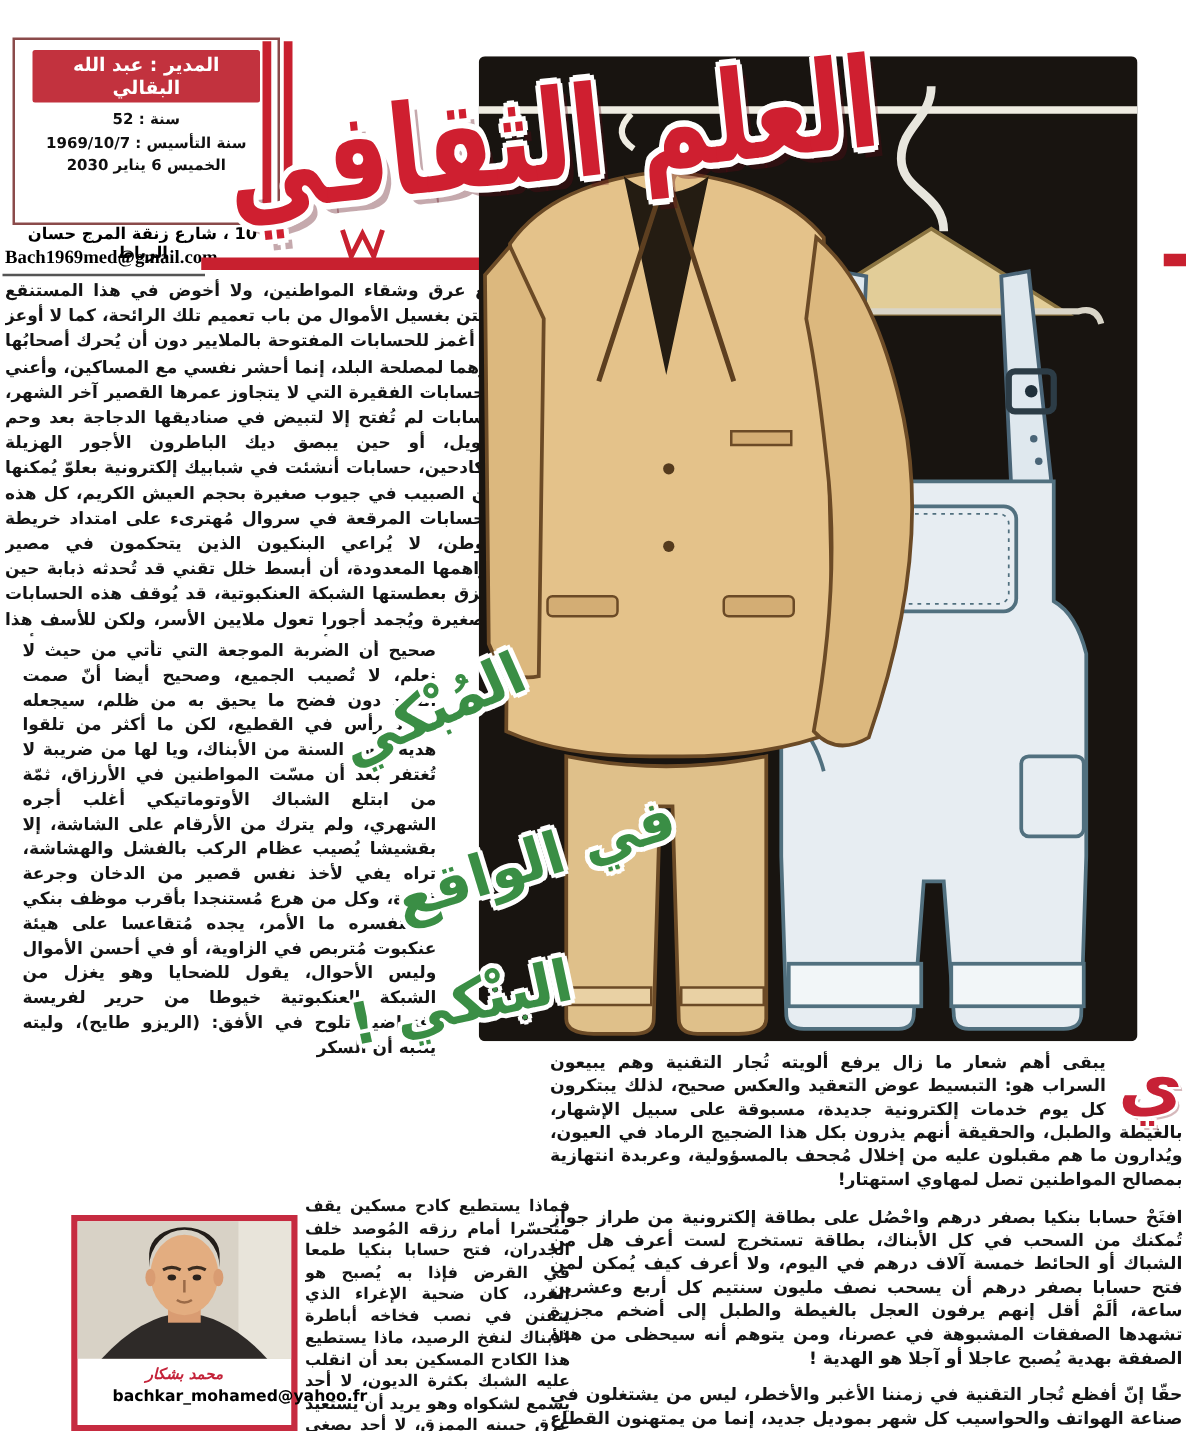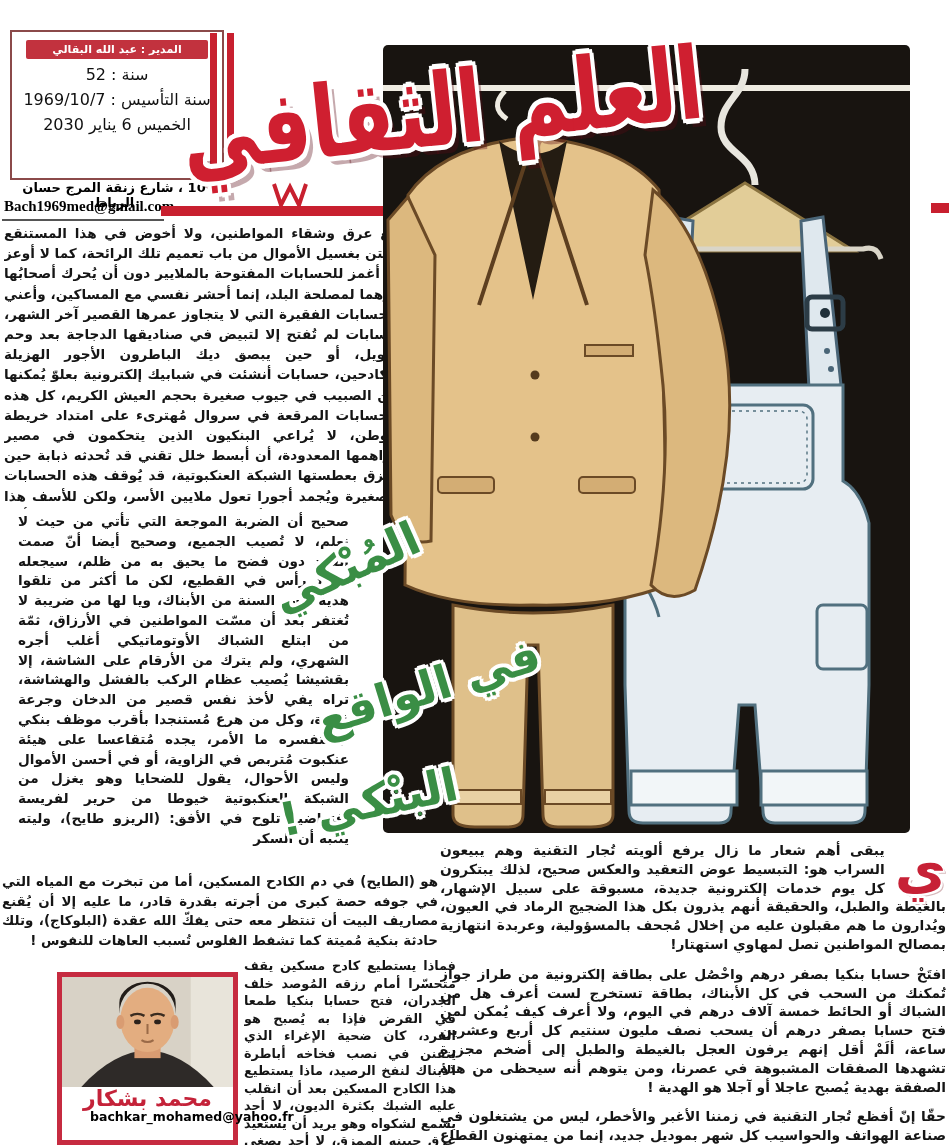--- a/index.html
+++ b/index.html
@@ -9,23 +9,23 @@
     font-family:"DejaVu Sans",sans-serif;color:#111;
   }
   
   .info-box{
     position:absolute;left:10px;top:30px;width:214px;height:150px;
     border:2px solid #8b4a4a;background:#fff;box-sizing:border-box;
     text-align:center;padding-top:6px;
   }
   .director-banner{
     margin:2px 14px 4px 14px;background:#c2323e;color:#fff;
-    font-size:11px;font-weight:bold;padding:3px 4px;border-radius:2px;
+    font-size:15px;font-weight:bold;padding:3px 4px;border-radius:2px;
   }
-  .info-line{font-size:16px;font-weight:normal;line-height:1.55;color:#101010;}
+  .info-line{font-size:12px;font-weight:bold;line-height:1.55;color:#101010;}
   .red-vbar{position:absolute;top:33px;width:7px;height:140px;background:#c8202f;}
   .red-vbar.b1{left:210px;} .red-vbar.b2{left:227px;}
   
   .paper-title{
     position:absolute;left:222px;top:30px;width:440px;height:160px;
     display:flex;align-items:center;justify-content:center;
     font-size:78px;font-weight:bold;white-space:nowrap;
     color:#cf1f30;z-index:6;
     transform:rotate(-6deg) scaleY(1.28);transform-origin:50% 50%;
     text-shadow:
@@ -75,21 +75,21 @@
     margin:4px 0 2px 10px;
     text-shadow:-2px -2px 0 #fff,2px -2px 0 #fff,-2px 2px 0 #fff,2px 2px 0 #fff,3px 3px 0 rgba(120,20,30,.3);
   }
   
   .photo-frame{
     position:absolute;left:57px;top:972px;width:181px;height:173px;
     border:5px solid #c62b40;background:#fff;box-sizing:border-box;z-index:4;
     text-align:center;
   }
   .photo-svg{display:block;width:100%;height:110px;}
-  .author-name{font-size:22px;font-weight:bold;color:#c42239;line-height:20px;margin-top:2px;}
+  .author-name{font-size:12px;font-weight:bold;color:#c42239;line-height:20px;margin-top:2px;font-style:italic;}
   .author-email{font-size:12.5px;font-weight:bold;color:#000;direction:ltr;line-height:15px;margin-left:28px;}
 </style>
 </head>
 <body>
 
 <div id="page">
 
   <div class="info-box">
     <div class="director-banner">المدير : عبد الله البقالي</div>
     <div class="info-line">سنة : 52</div>
@@ -154,21 +154,20 @@
       <rect x="196" y="432" width="56" height="16" rx="4" fill="#d3ad74" stroke="#6b4a26" stroke-width="2"></rect>
     </g>
   </svg>
 
   <div class="green-word gw1">المُبْكي</div>
   <div class="green-word gw2">في الواقع</div>
   <div class="green-word gw3">البنْكي !</div>
 
   <div class="btext block-a">مع عرق وشقاء المواطنين، ولا أخوض في هذا المستنقع النّتن بغسيل الأموال من باب تعميم تلك الرائحة، كما لا أوعز أو أغمز للحسابات المفتوحة بالملايير دون أن يُحرك أصحابُها درهما لمصلحة البلد، إنما أحشر نفسي مع المساكين، وأعني الحسابات الفقيرة التي لا يتجاوز عمرها القصير آخر الشهر، حسابات لم تُفتح إلا لتبيض في صناديقها الدجاجة بعد وحم طويل، أو حين يبصق ديك الباطرون الأجور الهزيلة للكادحين، حسابات أنشئت في شبابيك إلكترونية بعلوّ يُمكنها من الصبيب في جيوب صغيرة بحجم العيش الكريم، كل هذه الحسابات المرقعة في سروال مُهترىء على امتداد خريطة الوطن، لا يُراعي البنكيون الذين يتحكمون في مصير دراهمها المعدودة، أن أبسط خلل تقني قد تُحدثه ذبابة حين تمزق بعطستها الشبكة العنكبوتية، قد يُوقف هذه الحسابات الصغيرة ويُجمد أجورا تعول ملايين الأسر، ولكن للأسف هذا العطب وغيره من الأوصاب التي تذهب الشكاوى في شأنها أدراج الرياح، مما لا يهم أباطرة الأبناك بعد أن أكسبهم الجشع الرأسمالي طبعه اللئيم !</div>
   <div class="btext block-b">صحيح أن الضربة الموجعة التي تأتي من حيث لا نعلم، لا تُصيب الجميع، وصحيح أيضا أنّ صمت الفرد دون فضح ما يحيق به من ظلم، سيجعله مُجرّد رأس في القطيع، لكن ما أكثر من تلقوا هدية رأس السنة من الأبناك، ويا لها من ضريبة لا تُغتفر بعد أن مسّت المواطنين في الأرزاق، ثمّة من ابتلع الشباك الأوتوماتيكي أغلب أجره الشهري، ولم يترك من الأرقام على الشاشة، إلا بقشيشا يُصيب عظام الركب بالفشل والهشاشة، تراه يفي لأخذ نفس قصير من الدخان وجرعة قهوة، وكل من هرع مُستنجدا بأقرب موظف بنكي ليستفسره ما الأمر، يجده مُتقاعسا على هيئة عنكبوت مُتربص في الزاوية، أو في أحسن الأموال وليس الأحوال، يقول للضحايا وهو يغزل من الشبكة العنكبوتية خيوطا من حرير لفريسة افتراضية تلوح في الأفق: (الريزو طايح)، وليته ينتبه أن السكر</div>
-  <div class="btext block-wide">هو (الطايح) في دم الكادح المسكين، أما من تبخرت مع المياه التي في جوفه حصة كبرى من أجرته بقدرة قادر، ما عليه إلا أن يُقنع مصاريف البيت أن تنتظر معه حتى يفكّ الله عقدة (البلوكاج)، وتلك حادثة بنكية مُميتة كما تشفط الفلوس تُسبب العاهات للنفوس !</div>
   <div class="btext block-mid">فماذا يستطيع كادح مسكين يقف متحسّرا أمام رزقه المُوصد خلف الجدران، فتح حسابا بنكيا طمعا في القرض فإذا به يُصبح هو القرد، كان ضحية الإغراء الذي يتفنن في نصب فخاخه أباطرة الأبناك لنفخ الرصيد، ماذا يستطيع هذا الكادح المسكين بعد أن انقلب عليه الشبك بكثرة الديون، لا أحد يسمع لشكواه وهو يريد أن يستعيد غرق جبينه الممزق، لا أحد يصغي من أكبر إلى أصغر موظف في البنك باسط ذراعيه بالوصيد !</div>
 
   <div class="btext block-right">
     <div class="para">
       <span class="dropcap">ي</span><span>يبقى أهم شعار ما زال يرفع ألويته تُجار التقنية وهم يبيعون السراب هو: التبسيط عوض التعقيد والعكس صحيح، لذلك يبتكرون كل يوم خدمات إلكترونية جديدة، مسبوقة على سبيل الإشهار، بالغيطة والطبل، والحقيقة أنهم يذرون بكل هذا الضجيج الرماد في العيون، ويُدارون ما هم مقبلون عليه من إخلال مُجحف بالمسؤولية، وعربدة انتهازية بمصالح المواطنين تصل لمهاوي استهتار!</span>
     </div>
     <div class="para">افتَحْ حسابا بنكيا بصفر درهم واحْصُل على بطاقة إلكترونية من طراز جواز تُمكنك من السحب في كل الأبناك، بطاقة تستخرج لست أعرف هل من الشباك أو الحائط خمسة آلاف درهم في اليوم، ولا أعرف كيف يُمكن لمن فتح حسابا بصفر درهم أن يسحب نصف مليون سنتيم كل أربع وعشرين ساعة، ألَمْ أقل إنهم يرفون العجل بالغيطة والطبل إلى أضخم مجزرة تشهدها الصفقات المشبوهة في عصرنا، ومن يتوهم أنه سيحظى من هذه الصفقة بهدية يُصبح عاجلا أو آجلا هو الهدية !</div>
     <div class="para">حقّا إنّ أفظع تُجار التقنية في زمننا الأغبر والأخطر، ليس من يشتغلون في صناعة الهواتف والحواسيب كل شهر بموديل جديد، إنما من يمتهنون القطاع البنكي بطريقة قطاع الطرق، ويحتالون بكل الحيل لاستدراج السيولة المتصببة</div>
   </div>
 

